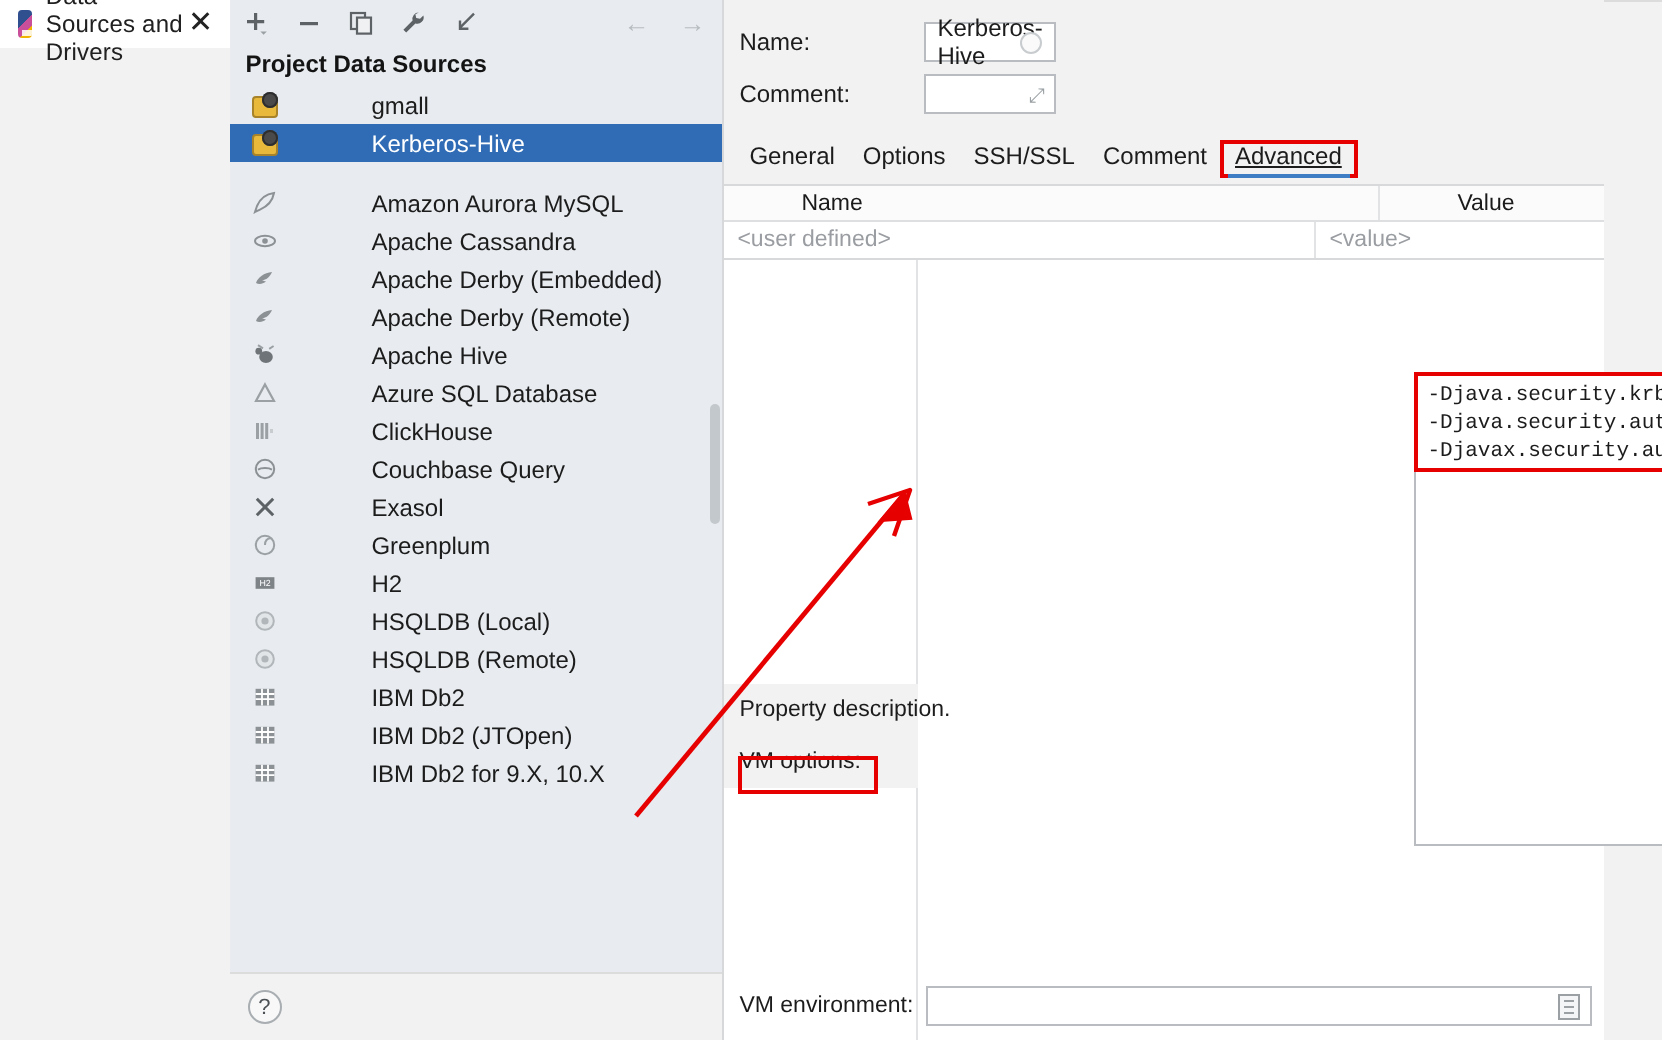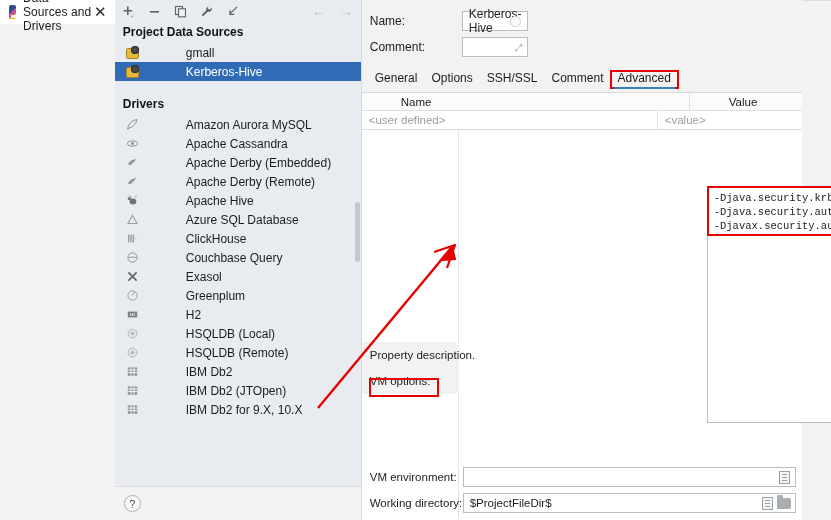--- a/index.html
+++ b/index.html
@@ -252,20 +252,21 @@
   .tab.active::after {
     content: "";
     position: absolute;
     left: 3px; right: 3px; bottom: -1px;
     height: 2px;
     background: #3e7cc4;
   }
   .tab.highlight {
     outline: 2px solid #e60000;
     outline-offset: -1px;
+    text-decoration: underline;
   }
   
   .prop-table {
     margin: 4px 0 0 0;
     background: #ffffff;
     border-top: 1px solid #d7d9db;
     border-bottom: 1px solid #d7d9db;
   }
   .prop-head, .prop-row {
     display: flex;
@@ -505,21 +506,20 @@
           <span>gmall</span>
         </div>
         <div class="ds-row selected">
           <span class="row-ico">
               <span class="ds-ico"></span>
             </span>
           <span>Kerberos-Hive</span>
         </div>
 
         <div class="spacer-block"></div>
-        <div class="group-hdr drivers-hdr">Drivers</div>
 
         <div class="drv-row">
           <span class="row-ico">
             <svg width="13" height="13" viewBox="0 0 13 13">
                 <path d="M11 1.5c-4 .5-7 3-8.5 6.5L1.5 11 4 9.8C7.4 8.3 10.3 5.4 11 1.5z" fill="none" stroke="#8c9196" stroke-width="1"></path>
               </svg>
           </span>
           <span>Amazon Aurora MySQL</span>
         </div>
         <div class="drv-row">
@@ -731,32 +731,20 @@
       <div class="bottom-fields">
         <div class="bf-row">
           <div class="bf-label">VM environment:</div>
           <div class="bf-input">
             <span class="val"></span>
             <span class="bf-ico">
                 <span class="doc-ico"></span>
               </span>
           </div>
         </div>
-        <div class="bf-row">
-          <div class="bf-label">Working directory:</div>
-          <div class="bf-input">
-            <span class="val">$ProjectFileDir$</span>
-            <span class="bf-ico">
-                <span class="doc-ico"></span>
-              </span>
-            <span class="bf-ico">
-                <span class="folder-ico"></span>
-              </span>
-          </div>
-        </div>
       </div>
 
     </div>
   </div>
 
   <div class="footer">
     <div class="btn primary">OK</div>
     <div class="btn">Close</div>
     <div class="btn disabled">Apply</div>
   </div>

